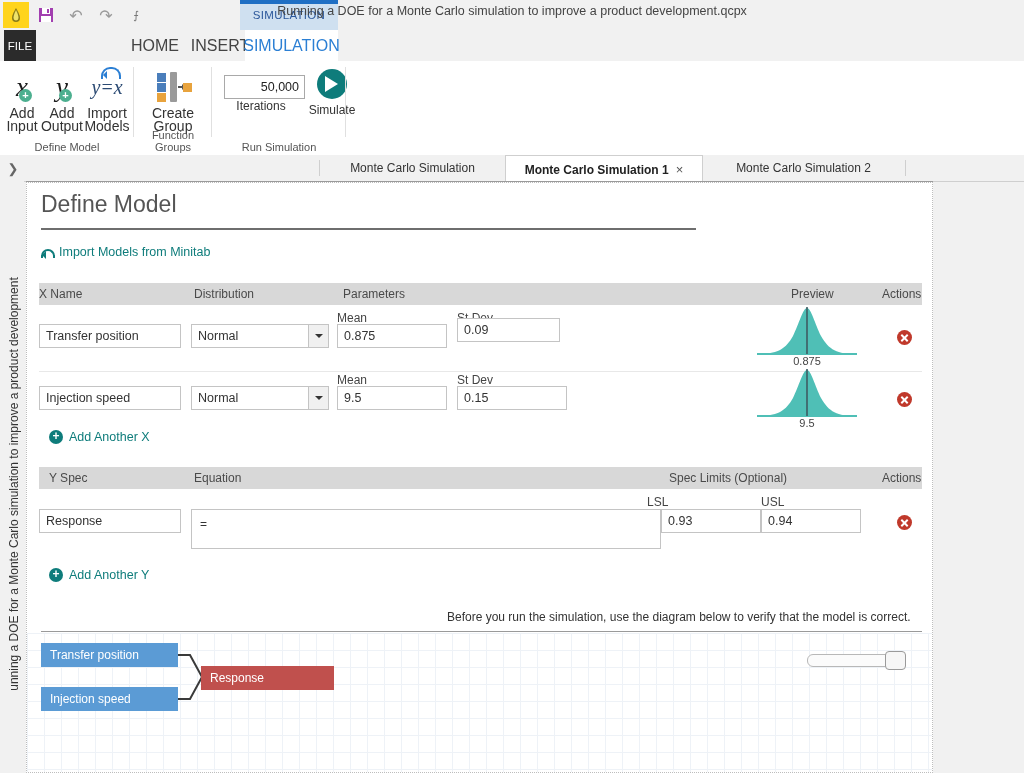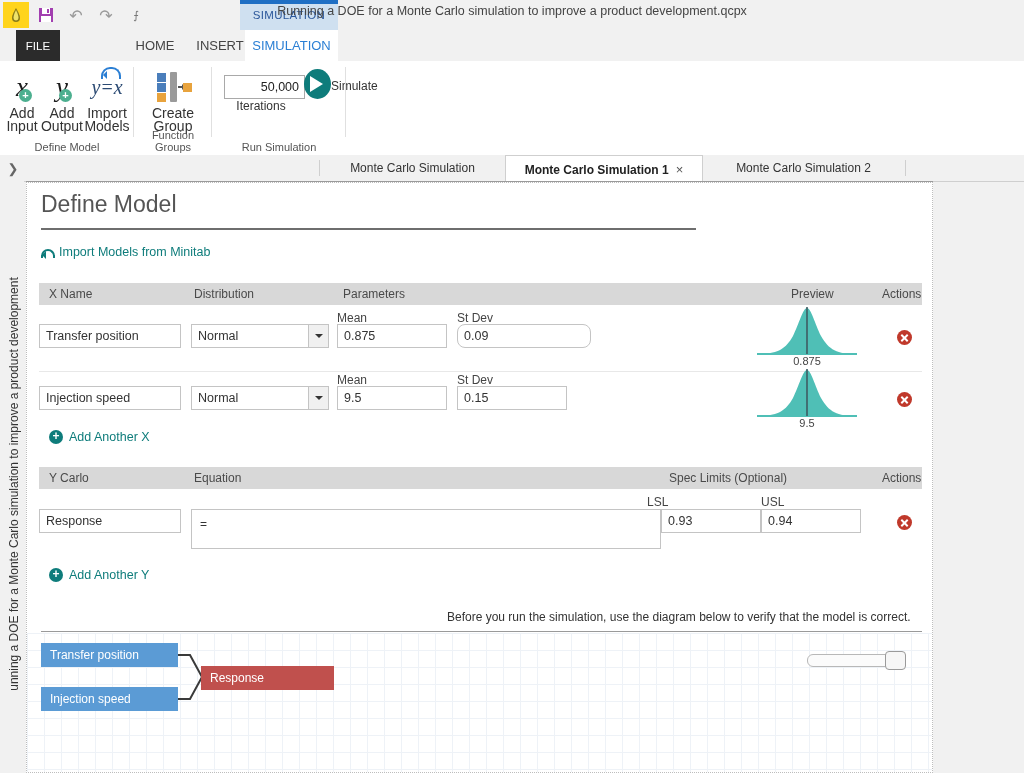--- a/index.html
+++ b/index.html
@@ -20,22 +20,22 @@
   .doc-title{position:absolute;left:0;top:4px;width:1024px;text-align:center;
     font-size:12.5px;color:#444;white-space:nowrap;}
   .ctx-tab-header{position:absolute;left:240px;top:0;width:98px;height:30px;background:#cfe0f0;
     display:flex;align-items:center;justify-content:center;color:#2b579a;font-size:11.5px;letter-spacing:.3px;}
   .ctx-tab-bar{position:absolute;left:240px;top:0;width:98px;height:4px;background:#1f6fc4;}
 
   
   .tabstrip{position:absolute;left:0;top:30px;width:1024px;height:31px;background:#f1f1f1;
     border-bottom:1px solid #ddd;}
   .tab{position:absolute;top:0;height:31px;display:flex;align-items:center;justify-content:center;
-    font-size:13px;color:#444;cursor:pointer;user-select:none;}
-  .tab.file{left:16px;width:44px;background:#2b2b2b;color:#fff;font-size:11.5px;text-align:center;}
+    font-size:16px;color:#444;cursor:pointer;user-select:none;}
+  .tab.file{left:4px;width:32px;background:#2b2b2b;color:#fff;font-size:11.5px;text-align:center;}
   .tab.t-home{left:118px;width:70px;}
   .tab.t-insert{left:188px;width:60px;}
   .tab.t-view{left:248px;width:50px;}
   .tab.t-sim{left:245px;width:93px;background:#ffffff;color:#2b7fd4;}
   .tabstrip .t-home{left:120px;}
   .tabstrip .t-insert{left:190px;}
   .tabstrip .t-view{left:250px;}
 
   
   .ribbon{position:absolute;left:0;top:61px;width:1024px;height:94px;background:#ffffff;
@@ -57,21 +57,21 @@
     background:#4caf8f;color:#fff;font-style:normal;font-family:"Liberation Sans",sans-serif;
     font-size:11px;line-height:13px;text-align:center;font-weight:bold;}
   .yx-glyph{font-family:"Liberation Serif", serif;font-style:italic;font-size:20px;color:#2b4a73;position:relative;}
   .yx-arc{position:absolute;left:10px;top:-9px;width:16px;height:10px;border:2px solid #2b7fd4;
     border-bottom:none;border-radius:9px 9px 0 0;}
   .yx-arc:after{content:"";position:absolute;left:-4px;top:2px;border:4px solid transparent;border-right-color:#2b7fd4;}
 
   .iter-box{position:absolute;left:12px;top:14px;width:74px;height:22px;background:#fff;border:1px solid #a9a9a9;
     display:flex;align-items:center;justify-content:flex-end;padding-right:5px;font-size:12.5px;color:#222;}
   .iter-lbl{position:absolute;left:6px;top:38px;width:86px;text-align:center;font-size:12px;color:#333;}
-  .sim-btn{position:absolute;left:92px;top:8px;width:56px;display:flex;flex-direction:row;align-items:center;cursor:pointer;}
+  .sim-btn{position:absolute;left:92px;top:8px;width:56px;display:flex;flex-direction:column;align-items:center;cursor:pointer;}
   .play{width:30px;height:30px;border-radius:50%;background:#0e7c7b;display:flex;align-items:center;justify-content:center;}
   .play:after{content:"";border:8px solid transparent;border-left:13px solid #fff;margin-left:6px;}
   .sim-lbl{font-size:12px;color:#333;margin-top:4px;}
 
   
   .cg{position:relative;width:44px;height:32px;}
   .cg .bar{position:absolute;left:19px;top:1px;width:7px;height:30px;background:#9a9a9a;border-radius:1px;}
   .cg .sq{position:absolute;width:9px;height:9px;}
   .cg .b1{left:6px;top:2px;background:#4a7ebb;}
   .cg .b2{left:6px;top:12px;background:#4a7ebb;}
@@ -324,42 +324,42 @@
 
     <div class="pagetitle">Define Model</div>
     <div class="titlerule"></div>
 
     <div class="importlink">
       <span class="arcicon"></span>
       <span>Import Models from Minitab</span>
     </div>
 
     <div class="tablehdr xhdr">
-      <span style="left:10px;">X Name</span>
+      <span style="left:0;">X Name</span>
       <span style="left:155px;">Distribution</span>
       <span style="left:304px;">Parameters</span>
       <span style="left:752px;">Preview</span>
       <span style="left:843px;">Actions</span>
     </div>
 
     <div class="flabel" style="left:310px;top:128px;">Mean</div>
     <div class="flabel" style="left:430px;top:128px;">St Dev</div>
     <div class="tfield" style="left:12px;top:141px;width:142px;">
       <span>Transfer position</span>
     </div>
     <div class="ddl" style="left:164px;top:141px;width:138px;">
       <span>Normal</span>
       <span class="caret">
           <i></i>
         </span>
     </div>
     <div class="tfield" style="left:310px;top:141px;width:110px;">
       <span>0.875</span>
     </div>
-    <div class="tfield" style="left:430px;top:141px;width:134px;border-radius:8px;">
+    <div class="tfield" style="left:430px;top:135px;width:103px;">
       <span>0.09</span>
     </div>
     <div class="preview" style="left:728px;top:121px;">
       <svg width="104" height="52" viewBox="0 0 104 52" aria-hidden="true">
         <path d="M2,50 C22,50 30,46 38,32 C44,20 48,4 52,4 C56,4 60,20 66,32 C74,46 82,50 102,50 Z" fill="#4fbfb6"></path>
         <line x1="2" y1="50" x2="102" y2="50" stroke="#4fbfb6" stroke-width="2"></line>
         <line x1="52" y1="3" x2="52" y2="50" stroke="#3e5c63" stroke-width="1.6"></line>
       </svg>
     </div>
     <div class="mean-lbl" style="left:728px;top:172px;">0.875</div>
@@ -393,21 +393,21 @@
     </div>
     <div class="mean-lbl" style="left:728px;top:234px;">9.5</div>
     <div class="delbtn" style="left:870px;top:209px;"></div>
 
     <div class="addlink" style="left:22px;top:247px;">
       <span class="plusic">+</span>
       <span>Add Another X</span>
     </div>
 
     <div class="tablehdr yhdr">
-      <span style="left:10px;">Y Carlo</span>
+      <span style="left:10px;">Y Spec</span>
       <span style="left:155px;">Equation</span>
       <span style="left:630px;">Spec Limits (Optional)</span>
       <span style="left:843px;">Actions</span>
     </div>
 
     <div class="flabel" style="left:620px;top:312px;">LSL</div>
     <div class="flabel" style="left:734px;top:312px;">USL</div>
     <div class="tfield" style="left:12px;top:326px;width:142px;">
       <span>Response</span>
     </div>

